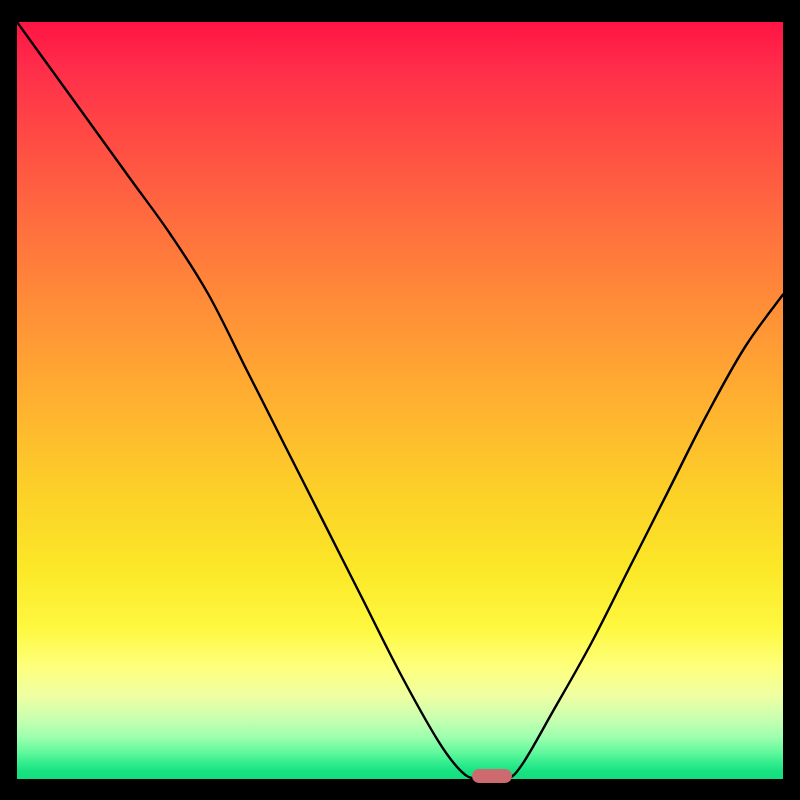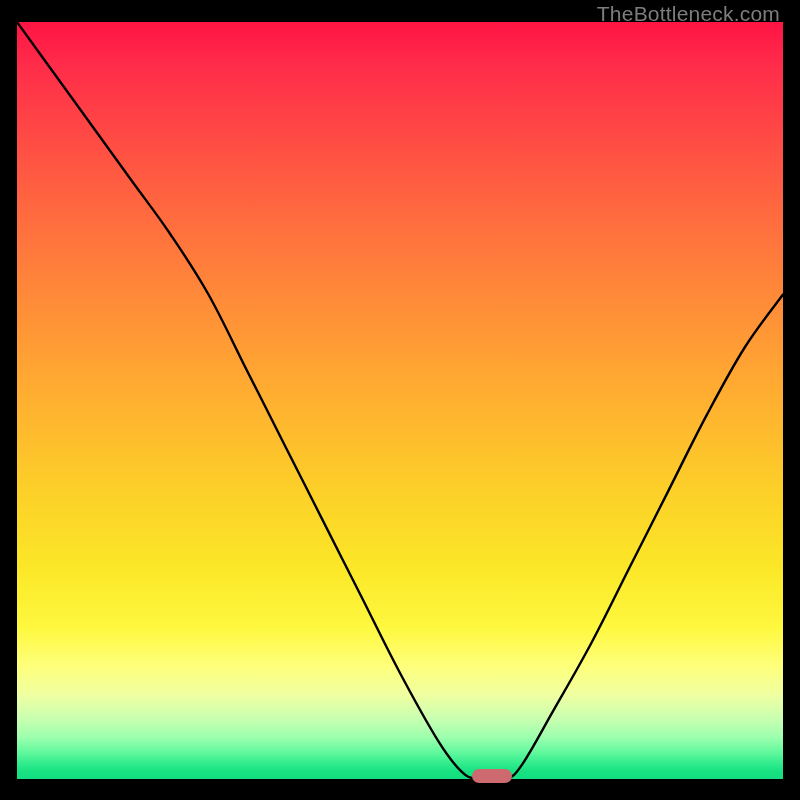--- a/index.html
+++ b/index.html
@@ -73,21 +73,20 @@
     height: 14px;
     background: #cc6a6f;
     border-radius: 7px;
     transform: translate(-50%, -50%);
   }
 </style>
 </head>
 <body>
 
 <div class="frame">
-  <div class="watermark">TheBottleneck.com</div>
 
   <div class="plot-area">
     <div class="gradient-bg"></div>
     <svg class="overlay" viewBox="0 0 766 757" preserveAspectRatio="none">
       <path id="curve-path" fill="none" stroke="#000" stroke-width="2.4" stroke-linejoin="round" stroke-linecap="round" d="M0 0 C 6.89 9.54, 24.51 33.91, 38.30 52.99 C 52.09 72.07, 62.81 86.90, 76.60 105.98 C 90.39 125.06, 101.11 139.89, 114.90 158.97 C 128.69 178.05, 139.41 191.52, 153.20 211.96 C 166.99 232.40, 177.71 247.99, 191.50 272.52 C 205.29 297.05, 216.01 320.97, 229.80 348.22 C 243.59 375.47, 254.31 396.67, 268.10 423.92 C 281.89 451.17, 292.61 472.37, 306.40 499.62 C 320.19 526.87, 330.91 548.07, 344.70 575.32 C 358.49 602.57, 369.21 625.13, 383.00 651.02 C 396.79 676.91, 410.27 701.44, 421.30 719.15 C 432.33 736.86, 437.39 742.62, 444.28 749.43 C 451.17 756.24, 454.08 755.64, 459.60 757.00 C 465.12 758.36, 469.40 757.00, 474.92 757.00 C 480.44 757.00, 484.72 759.73, 490.24 757.00 C 495.76 754.27, 497.29 754.12, 505.56 741.86 C 513.83 729.60, 523.79 710.67, 536.20 688.87 C 548.61 667.07, 560.71 646.63, 574.50 620.74 C 588.29 594.85, 599.01 572.29, 612.80 545.04 C 626.59 517.79, 637.31 496.59, 651.10 469.34 C 664.89 442.09, 675.61 419.53, 689.40 393.64 C 703.19 367.75, 713.91 347.31, 727.70 325.51 C 741.49 303.71, 759.11 282.06, 766.00 272.52"></path>
     </svg>
     <div class="marker-pill" id="marker" style="left: 474.92px; top: 754px;"></div>
   </div>
 </div>
 

